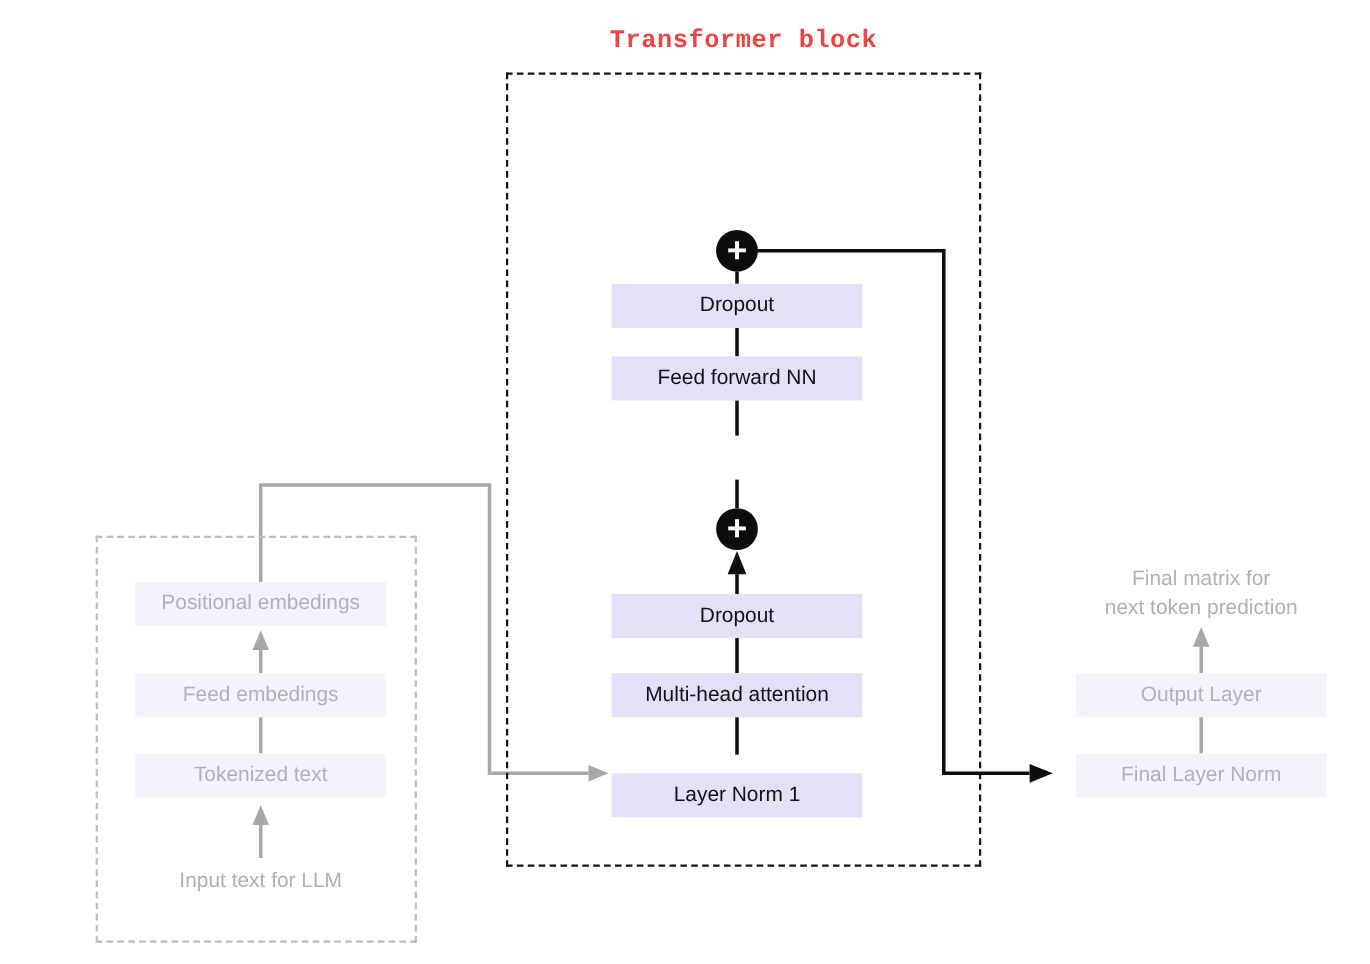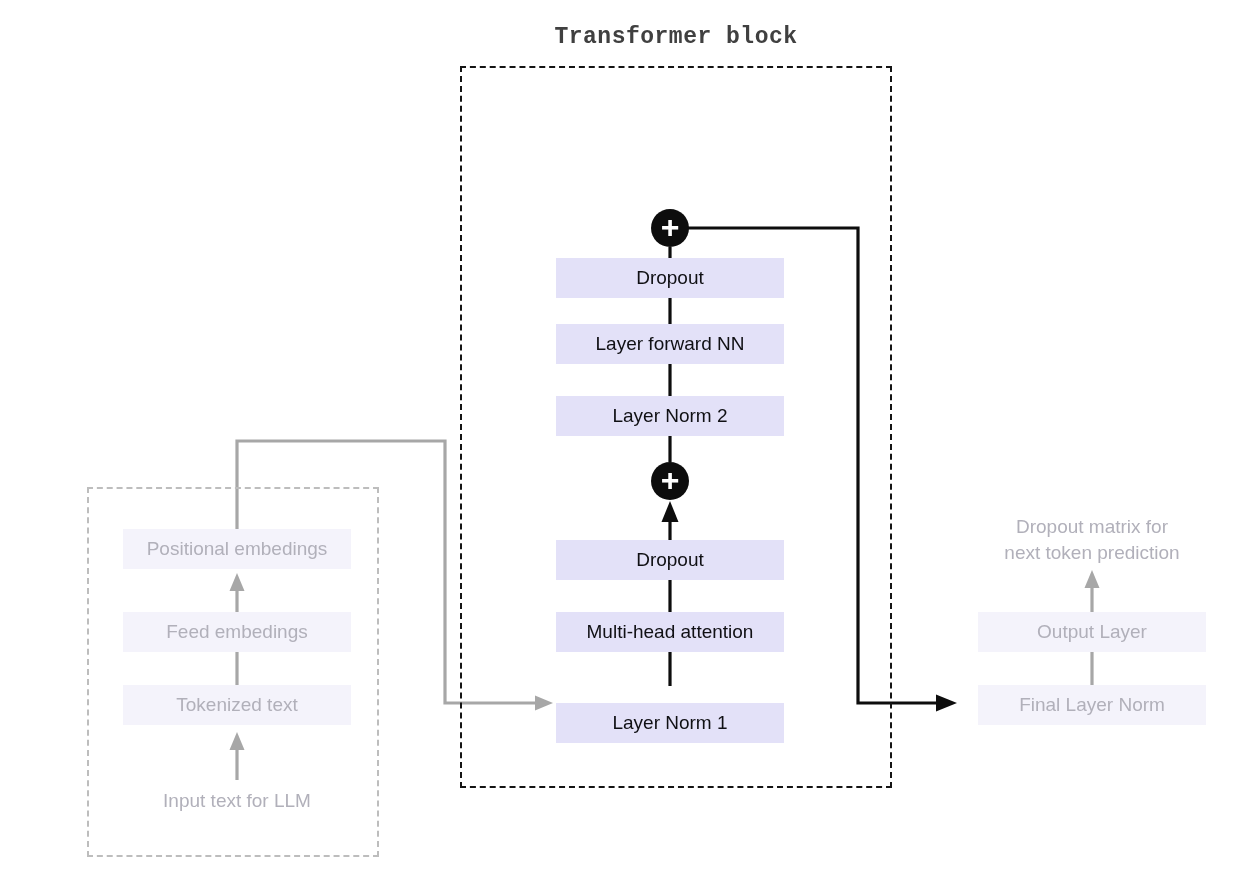--- a/index.html
+++ b/index.html
@@ -39,21 +39,21 @@
 
   .diagram-title {
     position: absolute;
     left: 460px; top: 22px;
     width: 432px; height: 30px;
     text-align: center;
     font-family: "Liberation Mono", monospace;
     font-weight: 700;
     font-size: 23px;
     line-height: 30px;
-    color: #404040;
+    color: #ef4444;
     letter-spacing: 0.5px;
     white-space: nowrap;
   }
   .tblock-outline {
     position: absolute;
     box-sizing: border-box;
     left: 460px; top: 66px;
     width: 432px; height: 722px;
     border: 2px dashed var(--dash_black, #141414);
   }
@@ -144,24 +144,21 @@
 
   <div class="diagram-title">Transformer block</div>
 
   <div class="tblock-outline"></div>
   <div class="input-outline"></div>
 
   <div class="box main" style="left:556px; top:258px;">
     <span>Dropout</span>
   </div>
   <div class="box main" style="left:556px; top:324px;">
-    <span>Layer forward NN</span>
-  </div>
-  <div class="box main" style="left:556px; top:396px;">
-    <span>Layer Norm 2</span>
+    <span>Feed forward NN</span>
   </div>
   <div class="box main" style="left:556px; top:540px;">
     <span>Dropout</span>
   </div>
   <div class="box main" style="left:556px; top:612px;">
     <span>Multi-head attention</span>
   </div>
   <div class="box main" style="left:556px; top:685px;margin-top:18px;">
     <span>Layer Norm 1</span>
   </div>
@@ -184,17 +181,17 @@
   </div>
   <div class="caption" style="left:87px; top:788px; width:300px;">Input text for LLM</div>
 
   <div class="box faded" style="left:978px; top:612px;justify-content:center;">
     <span>Output Layer</span>
   </div>
   <div class="box faded" style="left:978px; top:685px;justify-content:center;">
     <span>Final Layer Norm</span>
   </div>
   <div class="caption" style="left:942px; top:514px; width:300px;">
-    <div>Dropout matrix for</div>
+    <div>Final matrix for</div>
     <div>next token prediction</div>
   </div>
 
 </div>
 
 </body></html>

